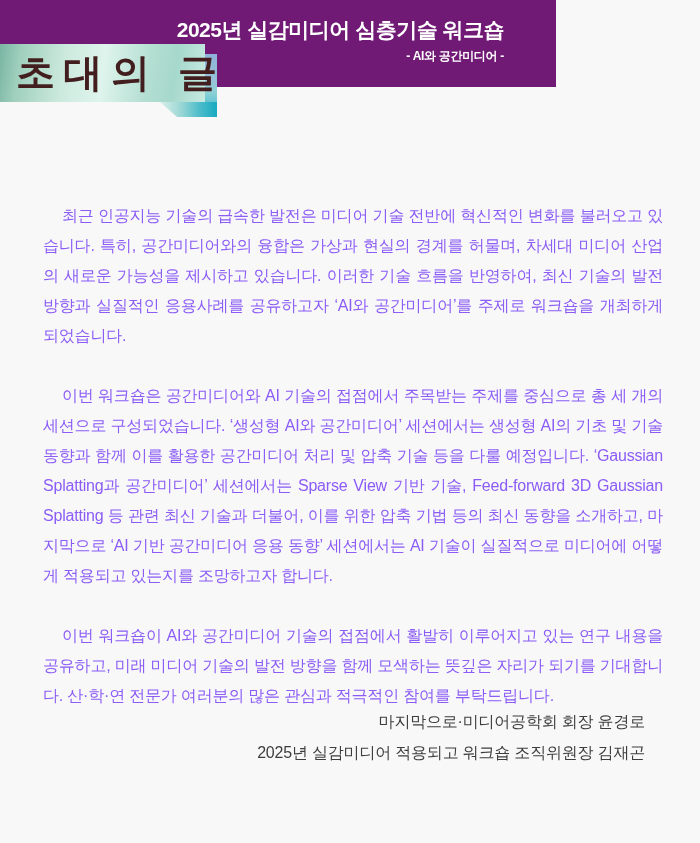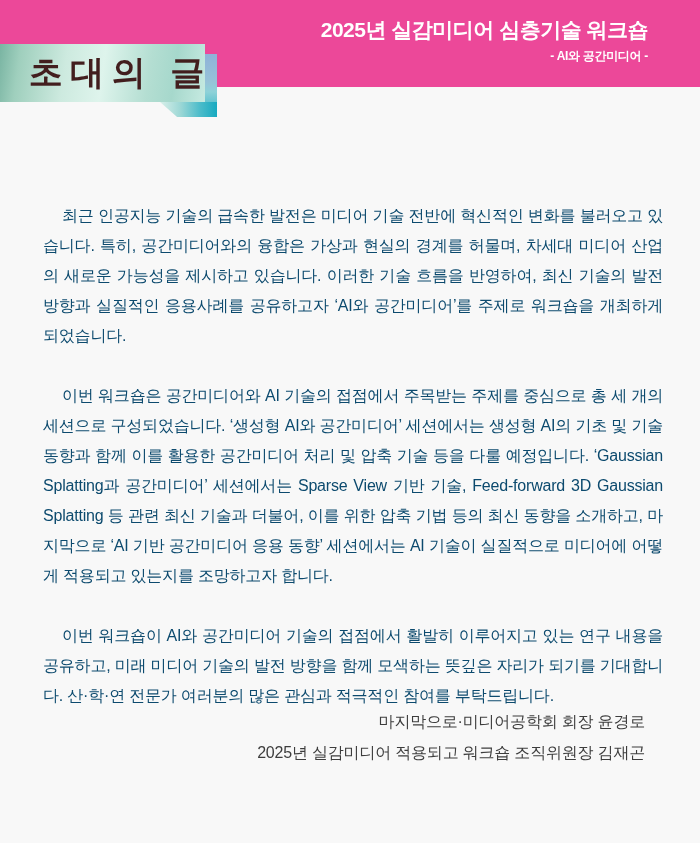--- a/index.html
+++ b/index.html
@@ -12,22 +12,22 @@
   }
   .page {
     position: relative;
     width: 700px; height: 843px;
     background: #f8f8f8;
   }
 
   
   .band {
     position: absolute; left: 0; top: 0;
-    width: 700px; height: 87px;
-    background: #ec4899;
+    width: 556px; height: 87px;
+    background: #701a75;
   }
   .band-inner {
     position: absolute; top: 18px; right: 52px;
     text-align: right; color: #ffffff;
   }
   .band-title {
     font-size: 21px; font-weight: bold;
     line-height: 24px; letter-spacing: -0.5px;
   }
   .band-sub {
@@ -53,33 +53,33 @@
   .ribbon {
     position: absolute; left: 0; top: 44px;
     width: 205px; height: 58px;
     background: linear-gradient(98deg,
       #79b4a2 0%, #9fcfbd 10%, #cdeadf 32%, #def4ec 50%,
       #b4ded2 72%, #a6d8cc 84%, #c6eae1 100%);
     display: flex; align-items: center; justify-content: center;
     z-index: 2;
   }
   .ribbon-label {
-    font-size: 34px; font-weight: bold;
+    font-size: 39px; font-weight: bold;
     color: #421e1e;
     letter-spacing: 0.22em;
     padding-left: 0.22em; 
     white-space: nowrap;
     margin-left: 28px;
   }
 
   
   .content {
     position: absolute; left: 43px; top: 201px;
     width: 620px;
-    color: #0c4a6e;
+    color: #8b5cf6;
     font-size: 16px; line-height: 30px;
     letter-spacing: -0.2px;
     text-align: justify;
   }
   .content p { margin: 0 0 30px 0; text-indent: 19px; }
   .content p:last-child { margin-bottom: 16px; }
 
   
   .signature {
     position: absolute; right: 55px; top: 706px;

